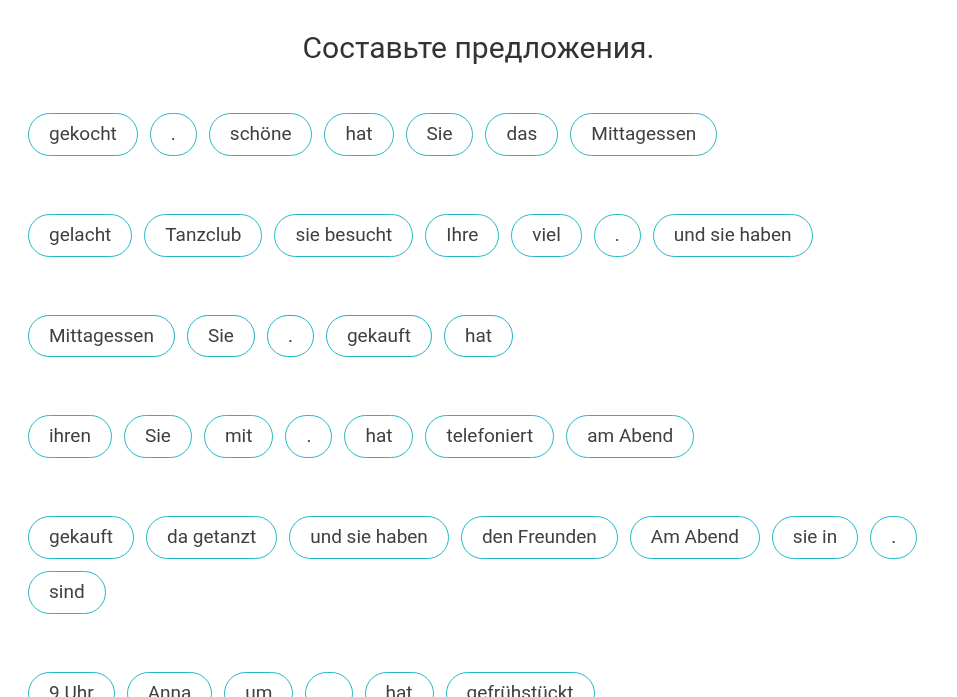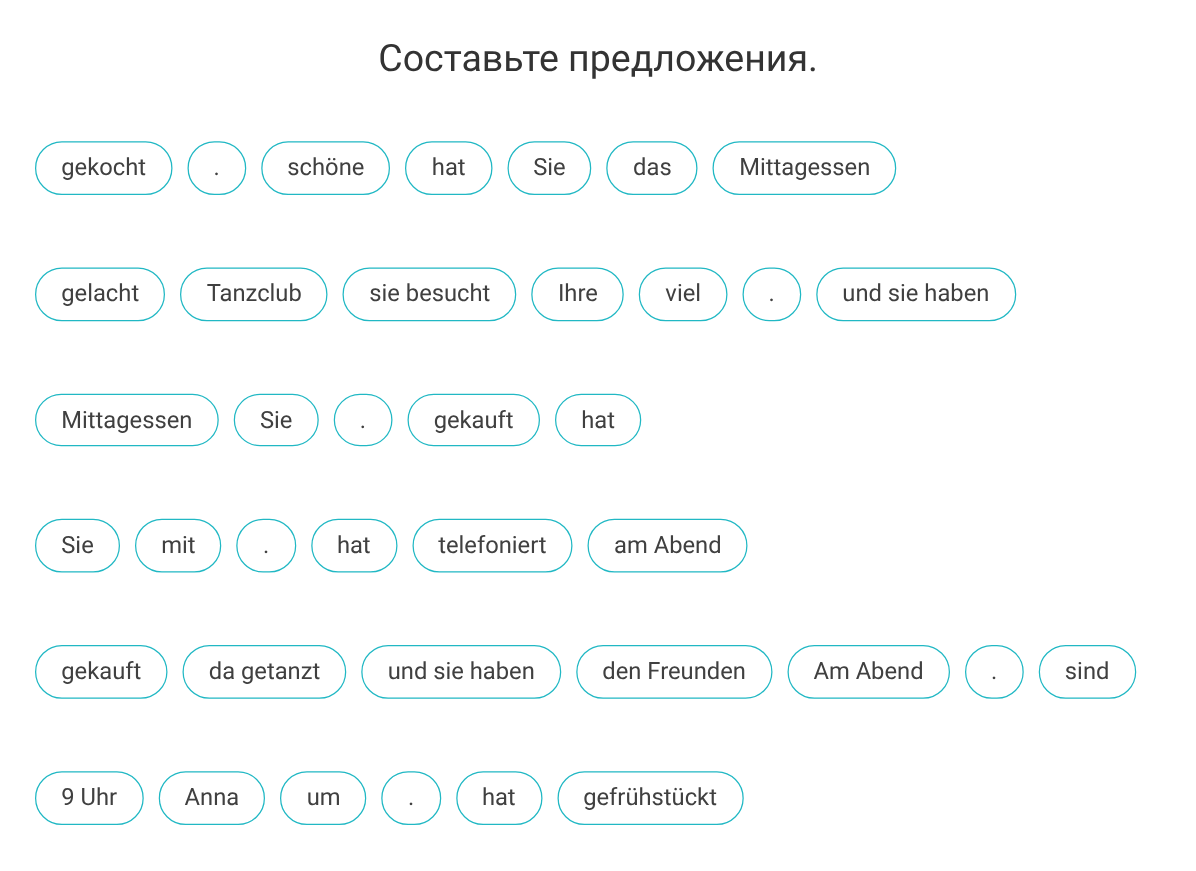--- a/index.html
+++ b/index.html
@@ -73,34 +73,36 @@
 
 <div class="row">
   <span class="chip">Mittagessen</span>
   <span class="chip">Sie</span>
   <span class="chip">.</span>
   <span class="chip">gekauft</span>
   <span class="chip">hat</span>
 </div>
 
 <div class="row">
+  <span class="chip">ihren</span>
   <span class="chip">Sie</span>
   <span class="chip">mit</span>
   <span class="chip">.</span>
   <span class="chip">hat</span>
   <span class="chip">telefoniert</span>
   <span class="chip">am Abend</span>
 </div>
 
 <div class="row">
   <span class="chip">gekauft</span>
   <span class="chip">da getanzt</span>
   <span class="chip">und sie haben</span>
   <span class="chip">den Freunden</span>
   <span class="chip">Am Abend</span>
+  <span class="chip">sie in</span>
   <span class="chip">.</span>
   <span class="chip">sind</span>
 </div>
 
 <div class="row">
   <span class="chip">9 Uhr</span>
   <span class="chip">Anna</span>
   <span class="chip">um</span>
   <span class="chip">.</span>
   <span class="chip">hat</span>

